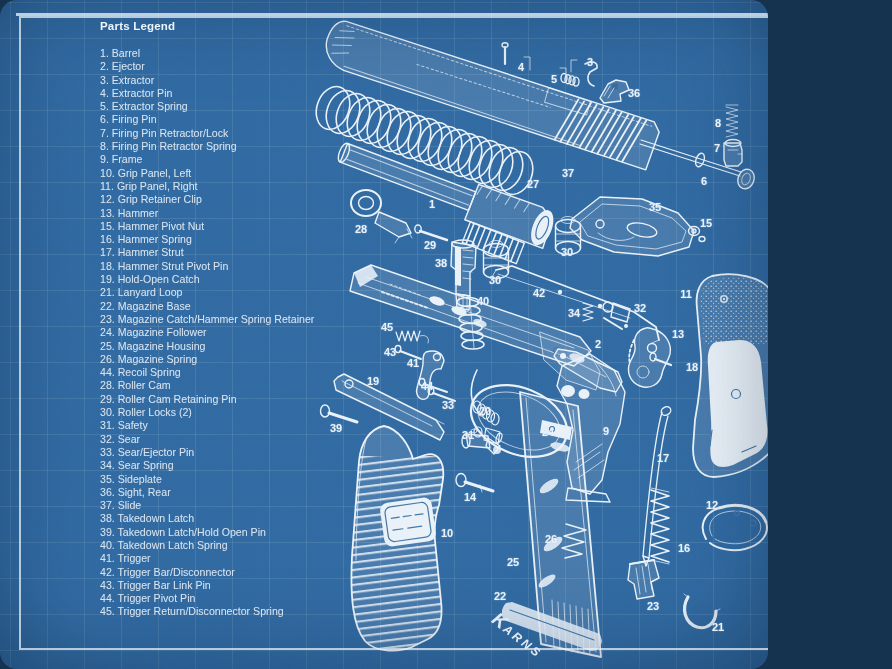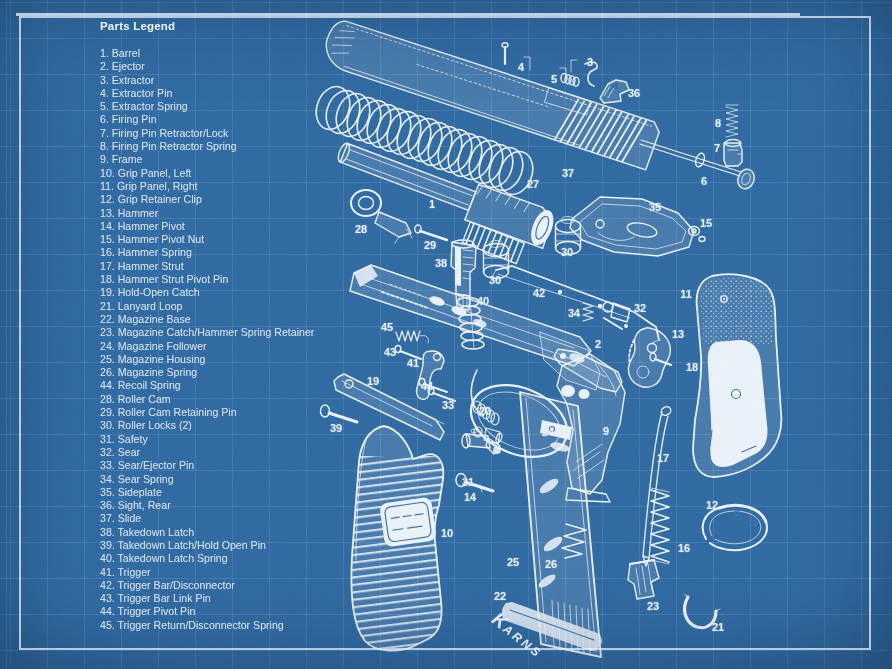--- a/index.html
+++ b/index.html
@@ -1,23 +1,24 @@
 <!DOCTYPE html>
 <html><head>
 <meta charset="utf-8">
 <style>
   html,body{margin:0;padding:0;background:#15324f;}
   .stage{
-    position:relative;width:892px;height:669px;overflow:hidden;
+    position:relative;width:768px;height:669px;overflow:hidden;
     font-family:"Liberation Sans","DejaVu Sans",sans-serif;
     background:
       repeating-linear-gradient(to right, rgba(225,237,248,.11) 0 1px, transparent 1px 37px),
       repeating-linear-gradient(to bottom, rgba(225,237,248,.11) 0 1px, transparent 1px 36px),
       #2c67a0;
     background-position:10px 2px,10px 2px,0 0;
+    border-radius:17px;
   }
   .vignette{position:absolute;inset:0;pointer-events:none;
     background:radial-gradient(ellipse 120% 115% at 48% 45%, rgba(0,0,0,0) 52%, rgba(8,25,45,.42) 96%);
     box-shadow:inset 0 0 90px rgba(10,30,55,.35);}
   .frame-border{position:absolute;left:19px;top:16px;width:852px;height:634px;
     box-sizing:border-box;border:2px solid rgba(236,244,251,.72);}
   .frame-border-accent{position:absolute;left:16px;top:13px;width:784px;height:3px;
     background:rgba(240,246,252,.75);}
   .legend{position:absolute;left:100px;top:20px;width:270px;color:#d9e4ef;}
   .legend h1{font-size:11.5px;font-weight:bold;color:#eef4fa;margin:0 0 15px 0;letter-spacing:.2px;}
@@ -404,21 +405,20 @@
         <div class="legend-item">4. Extractor Pin</div>
         <div class="legend-item">5. Extractor Spring</div>
         <div class="legend-item">6. Firing Pin</div>
         <div class="legend-item">7. Firing Pin Retractor/Lock</div>
         <div class="legend-item">8. Firing Pin Retractor Spring</div>
         <div class="legend-item">9. Frame</div>
         <div class="legend-item">10. Grip Panel, Left</div>
         <div class="legend-item">11. Grip Panel, Right</div>
         <div class="legend-item">12. Grip Retainer Clip</div>
         <div class="legend-item">13. Hammer</div>
-        <div class="legend-item">14. Hammer Pivot</div>
         <div class="legend-item">15. Hammer Pivot Nut</div>
         <div class="legend-item">16. Hammer Spring</div>
         <div class="legend-item">17. Hammer Strut</div>
         <div class="legend-item">18. Hammer Strut Pivot Pin</div>
         <div class="legend-item">19. Hold-Open Catch</div>
         <div class="legend-item">21. Lanyard Loop</div>
         <div class="legend-item">22. Magazine Base</div>
         <div class="legend-item">23. Magazine Catch/Hammer Spring Retainer</div>
         <div class="legend-item">24. Magazine Follower</div>
         <div class="legend-item">25. Magazine Housing</div>
@@ -464,27 +464,27 @@
       <span class="plabel" style="left: 684px; top: 548px;">16</span>
       <span class="plabel" style="left: 663px; top: 458px;">17</span>
       <span class="plabel" style="left: 684px; top: 367px; margin-left: 8px;">18</span>
       <span class="plabel" style="left: 373px; top: 381px;">19</span>
       <span class="plabel" style="left: 485px; top: 411px;">20</span>
       <span class="plabel" style="left: 718px; top: 627px;">21</span>
       <span class="plabel" style="left: 500px; top: 596px;">22</span>
       <span class="plabel" style="left: 653px; top: 606px;">23</span>
       <span class="plabel" style="left: 548px; top: 432px;">24</span>
       <span class="plabel" style="left: 513px; top: 562px; text-align: center;">25</span>
-      <span class="plabel" style="left: 551px; top: 564px;">26</span>
+      <span class="plabel" style="left: 551px; top: 539px;">26</span>
       <span class="plabel" style="left: 533px; top: 184px;">27</span>
       <span class="plabel" style="left: 361px; top: 229px;">28</span>
       <span class="plabel" style="left: 430px; top: 245px;">29</span>
       <span class="plabel" style="left: 495px; top: 280px;">30</span>
       <span class="plabel" style="left: 567px; top: 252px;">30</span>
-      <span class="plabel" style="left: 468px; top: 482px;">31</span>
+      <span class="plabel" style="left: 468px; top: 435px;">31</span>
       <span class="plabel" style="left: 640px; top: 308px;">32</span>
       <span class="plabel" style="left: 448px; top: 405px;">33</span>
       <span class="plabel" style="left: 574px; top: 313px;">34</span>
       <span class="plabel" style="left: 655px; top: 207px;">35</span>
       <span class="plabel" style="left: 634px; top: 93px;">36</span>
       <span class="plabel" style="left: 568px; top: 173px;">37</span>
       <span class="plabel" style="left: 441px; top: 263px;">38</span>
       <span class="plabel" style="left: 336px; top: 428px;">39</span>
       <span class="plabel" style="left: 483px; top: 301px;">40</span>
       <span class="plabel" style="left: 413px; top: 363px;">41</span>

